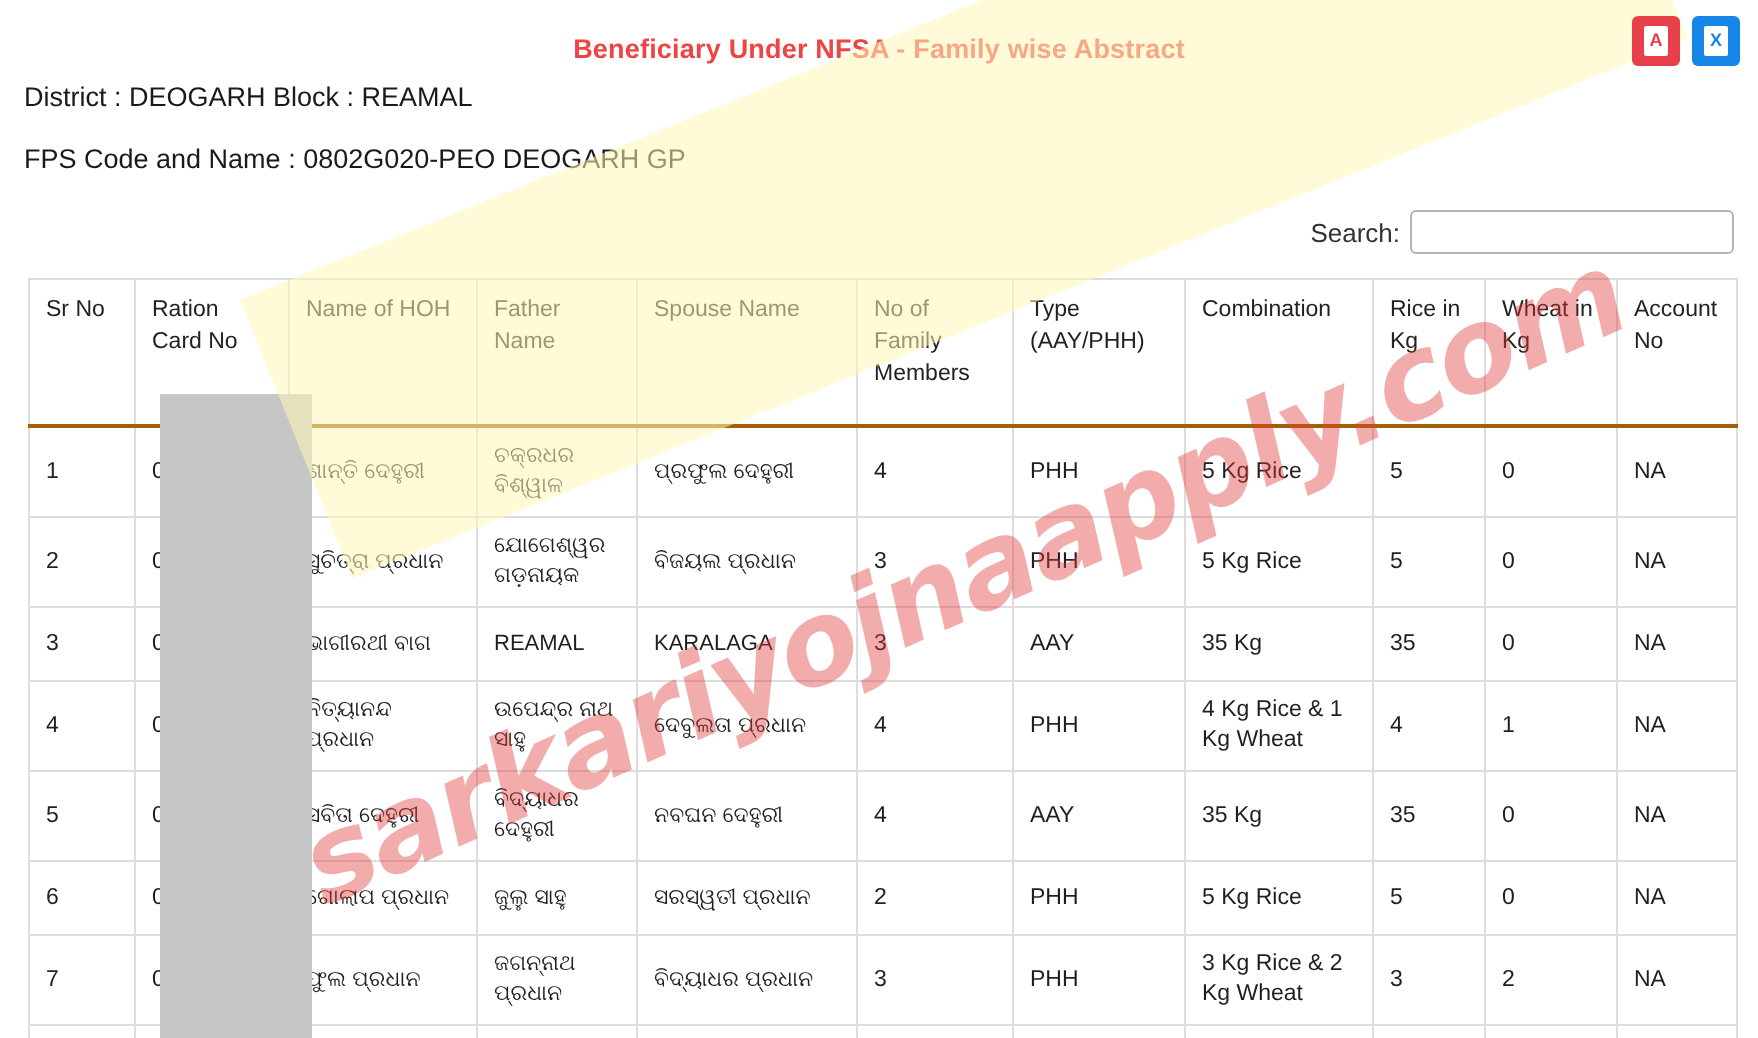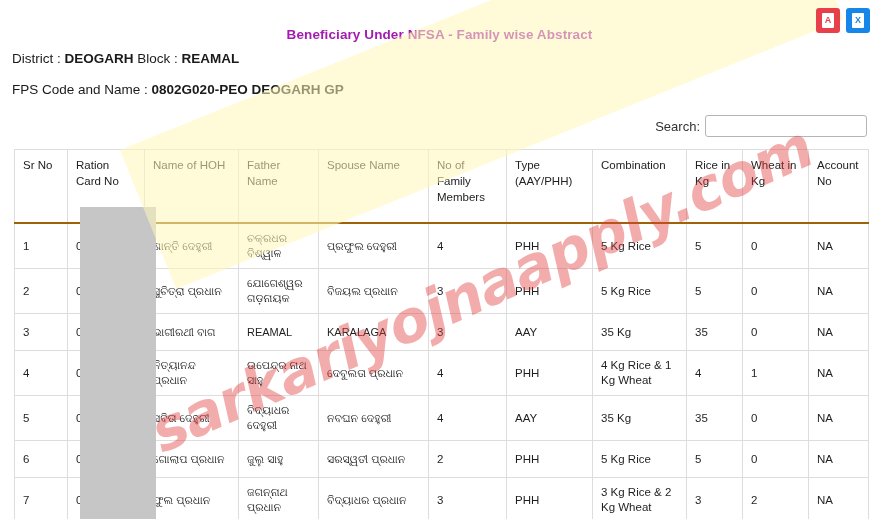--- a/index.html
+++ b/index.html
@@ -14,22 +14,22 @@
     font-family: "Liberation Sans", sans-serif;
     color: #222222;
     position: relative;
   }
 
   
   .page-title {
     text-align: center;
     font-size: 13.5px;
     font-weight: bold;
-    color: #a21caf;
-    padding-top: 27px;
+    color: #ef4444;
+    padding-top: 17px;
     line-height: 16px;
     letter-spacing: .1px;
   }
 
   .export-buttons {
     position: absolute;
     top: 8px;
     right: 9px;
     display: flex;
     gap: 6px;
@@ -70,21 +70,21 @@
   .export-btn.xls .doc-glyph::after { color: #1687e8; }
 
   .meta-line {
     font-size: 13.5px;
     color: #1a1a1a;
     padding-left: 12px;
     line-height: 17px;
   }
   .meta-line.first { padding-top: 7px; }
   .meta-line.second { padding-top: 14px; }
-  .meta-line b { font-weight: bold; }
+  .meta-line b { font-weight: normal; }
 
   
   .search-row {
     display: flex;
     justify-content: flex-end;
     align-items: center;
     padding-right: 12px;
     padding-top: 17px;
   }
   .search-label {

